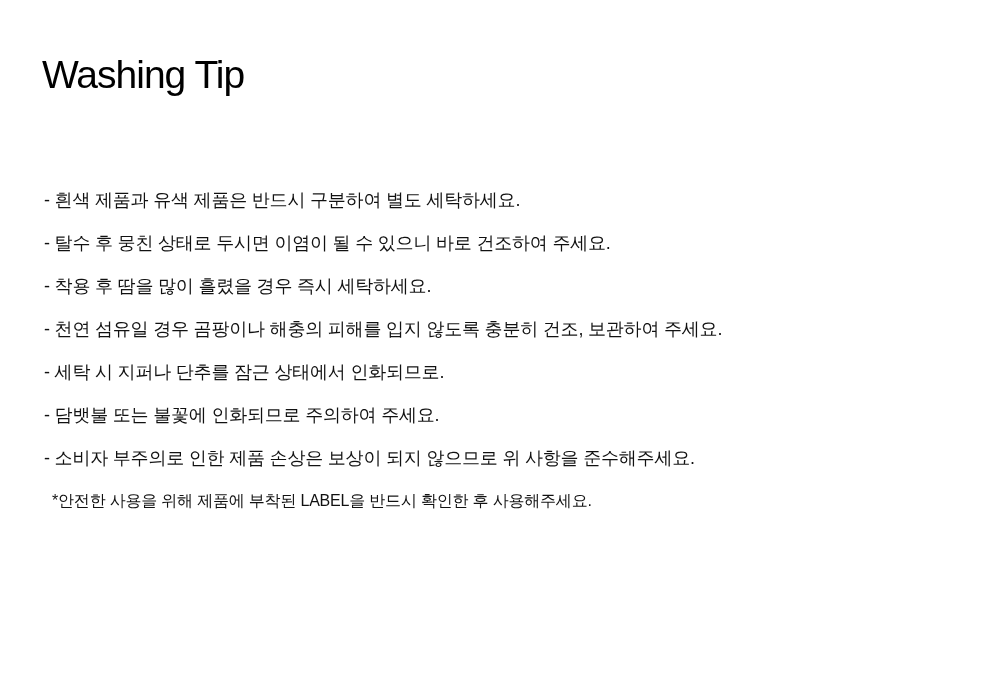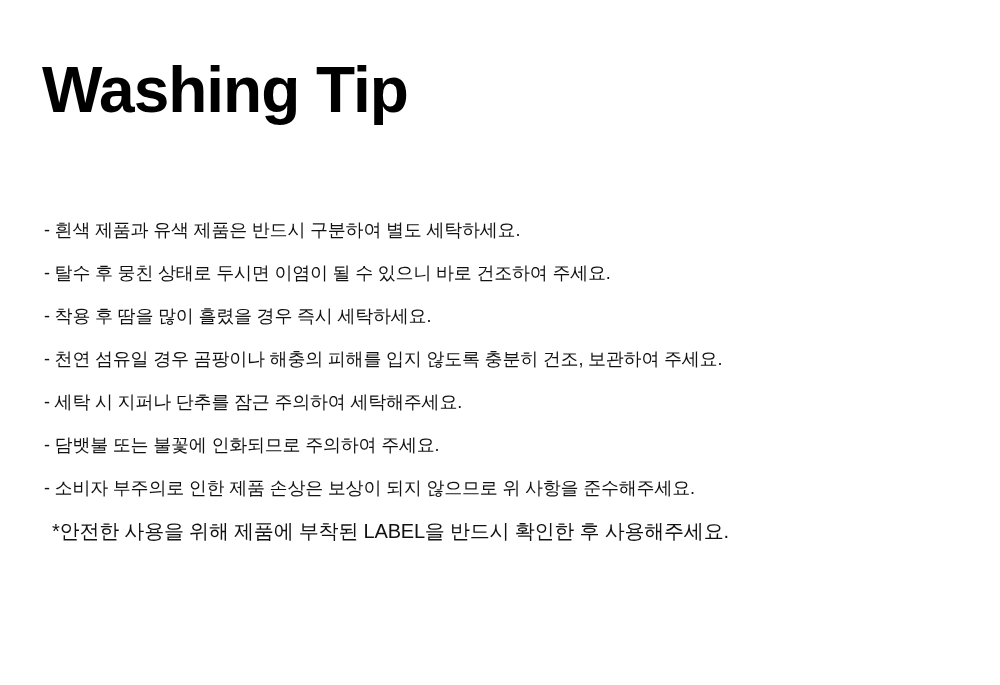--- a/index.html
+++ b/index.html
@@ -11,23 +11,23 @@
     overflow: hidden;
   }
   .page {
     position: relative;
     width: 1000px;
     height: 685px;
     background: #ffffff;
   }
   .page-title {
     margin: 52px 0 0 42px;
-    font-size: 64px;
+    font-size: 39px;
     line-height: 1.2;
-    font-weight: 700;
+    font-weight: 400;
     letter-spacing: -1px;
     color: #000000;
   }
   .tips {
     margin: 80px 0 0 44px;
     list-style: none;
   }
   .tip-line {
     height: 43px;
     display: flex;
@@ -36,36 +36,36 @@
     font-weight: 500;
     color: #111111;
     letter-spacing: -0.2px;
     white-space: nowrap;
   }
   .footnote-line {
     height: 43px;
     display: flex;
     align-items: center;
     padding-left: 8px;
-    font-size: 20px;
+    font-size: 16px;
     font-weight: 500;
     color: #111111;
     letter-spacing: -0.2px;
     white-space: nowrap;
   }
 </style>
 </head>
 <body>
 
 <div class="page">
   <h1 class="page-title">Washing Tip</h1>
 
   <ul class="tips">
     <li class="tip-line">- 흰색 제품과 유색 제품은 반드시 구분하여 별도 세탁하세요.</li>
     <li class="tip-line">- 탈수 후 뭉친 상태로 두시면 이염이 될 수 있으니 바로 건조하여 주세요.</li>
     <li class="tip-line">- 착용 후 땀을 많이 흘렸을 경우 즉시 세탁하세요.</li>
     <li class="tip-line">- 천연 섬유일 경우 곰팡이나 해충의 피해를 입지 않도록 충분히 건조, 보관하여 주세요.</li>
-    <li class="tip-line">- 세탁 시 지퍼나 단추를 잠근 주의하여 세탁해주세요.</li>
+    <li class="tip-line">- 세탁 시 지퍼나 단추를 잠근 상태에서 인화되므로.</li>
     <li class="tip-line">- 담뱃불 또는 불꽃에 인화되므로 주의하여 주세요.</li>
     <li class="tip-line">- 소비자 부주의로 인한 제품 손상은 보상이 되지 않으므로 위 사항을 준수해주세요.</li>
     <li class="footnote-line">*안전한 사용을 위해 제품에 부착된 LABEL을 반드시 확인한 후 사용해주세요.</li>
   </ul>
 </div>
 
 </body></html>

